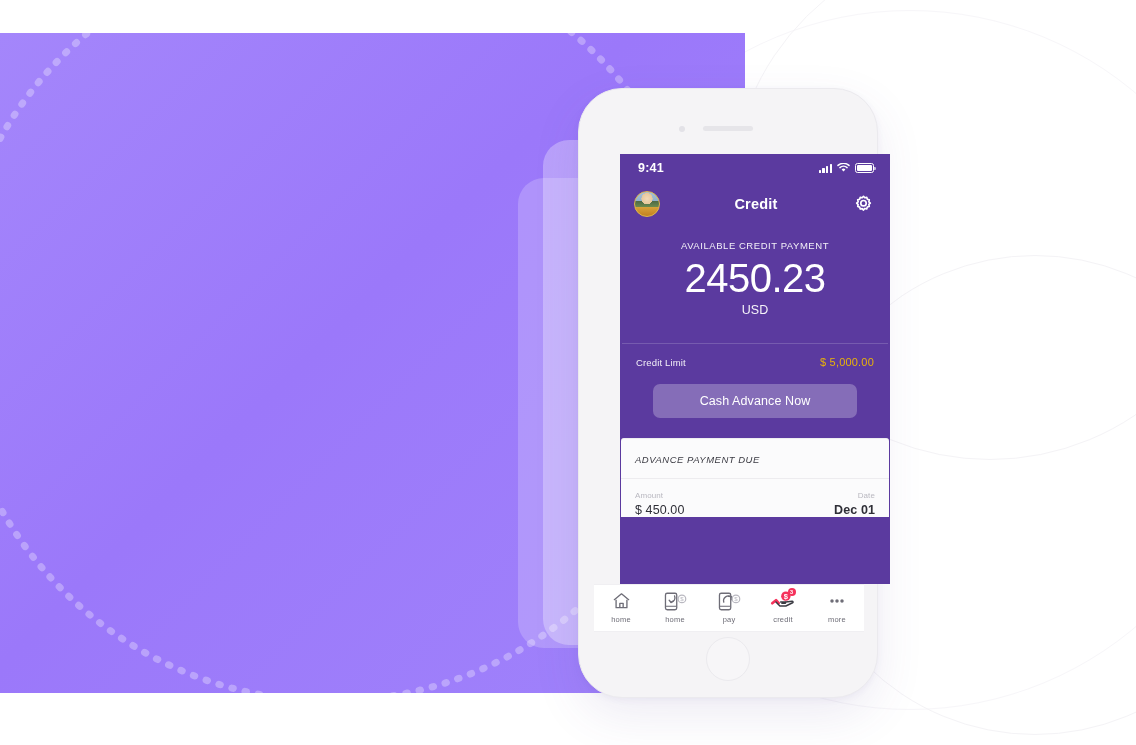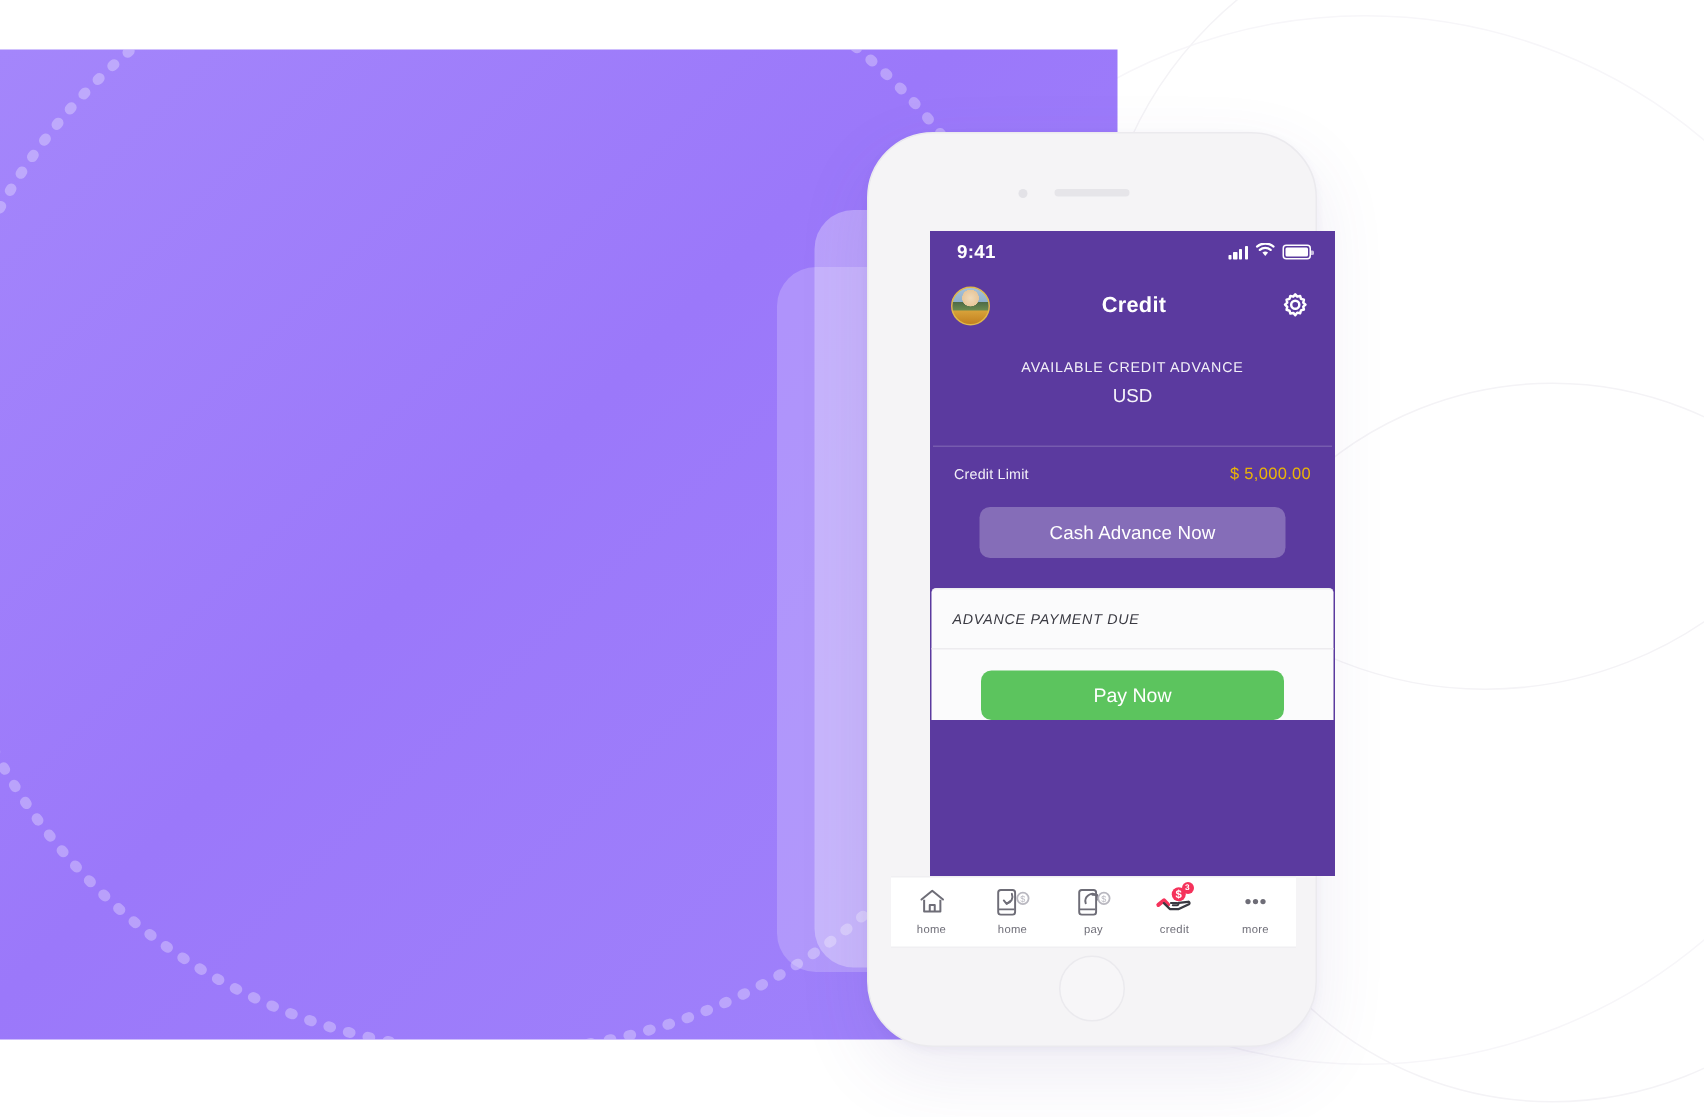--- a/index.html
+++ b/index.html
@@ -442,40 +442,48 @@
           <span class="app-title">Credit</span>
           <span class="gear">
             <svg width="21" height="21" viewBox="0 0 24 24">
               <path fill="none" stroke="#ffffff" stroke-width="1.9" stroke-linejoin="round" d="M12 2.6l1.5 1.7 2.2-.5.7 2.2 2.2.7-.5 2.2 1.7 1.5-1.7 1.5.5 2.2-2.2.7-.7 2.2-2.2-.5L12 18.4l-1.5-1.7-2.2.5-.7-2.2-2.2-.7.5-2.2L4.2 10.4l1.7-1.5-.5-2.2 2.2-.7.7-2.2 2.2.5z"></path>
               <circle cx="12" cy="10.5" r="3.1" fill="none" stroke="#ffffff" stroke-width="1.9"></circle>
             </svg>
           </span>
         </div>
 
         <div class="balance">
-          <div class="balance-label">AVAILABLE CREDIT ADVANCE</div>
+          <div class="balance-label">AVAILABLE CREDIT PAYMENT</div>
+          <div class="balance-amount">2450.23</div>
           <div class="balance-currency">USD</div>
         </div>
 
         <div class="divider-line"></div>
 
         <div class="limit-row">
           <span class="limit-label">Credit Limit</span>
           <span class="limit-value">$ 5,000.00</span>
         </div>
 
         <div class="cash-btn-wrap">
           <button class="cash-btn">Cash Advance Now</button>
         </div>
       </div>
 
       <div class="pay-card">
         <div class="pay-card-head">ADVANCE PAYMENT DUE</div>
-        <div class="pay-btn-wrap">
-          <button class="pay-btn">Pay Now</button>
+        <div class="pay-card-body">
+          <div>
+            <div class="field-label">Amount</div>
+            <div class="field-value">$ 450.00</div>
+          </div>
+          <div class="field-right">
+            <div class="field-label">Date</div>
+            <div class="field-value">Dec 01</div>
+          </div>
         </div>
       </div>
     </div>
 
     <div class="tabbar">
 
       <div class="tab">
         <span class="tab-ico">
           <svg width="21" height="20" viewBox="0 0 24 24">
             <path d="M3.4 10.4 12 3.4l8.6 7" fill="none" stroke="#6e6d77" stroke-width="1.6" stroke-linecap="round" stroke-linejoin="round"></path>

